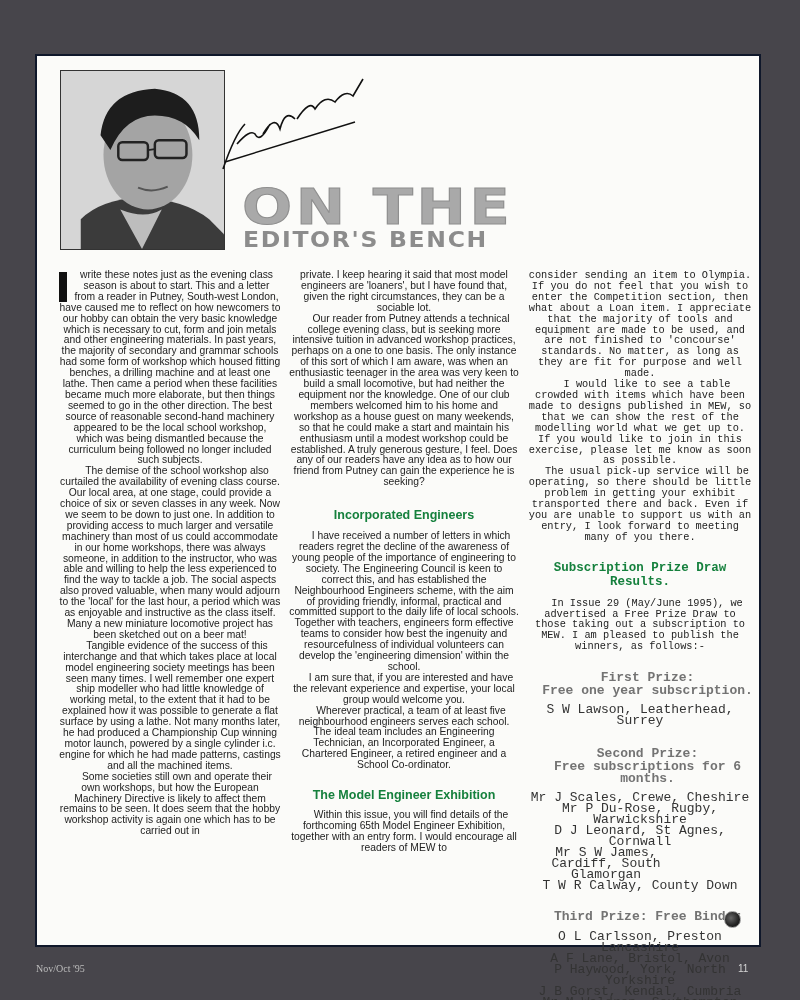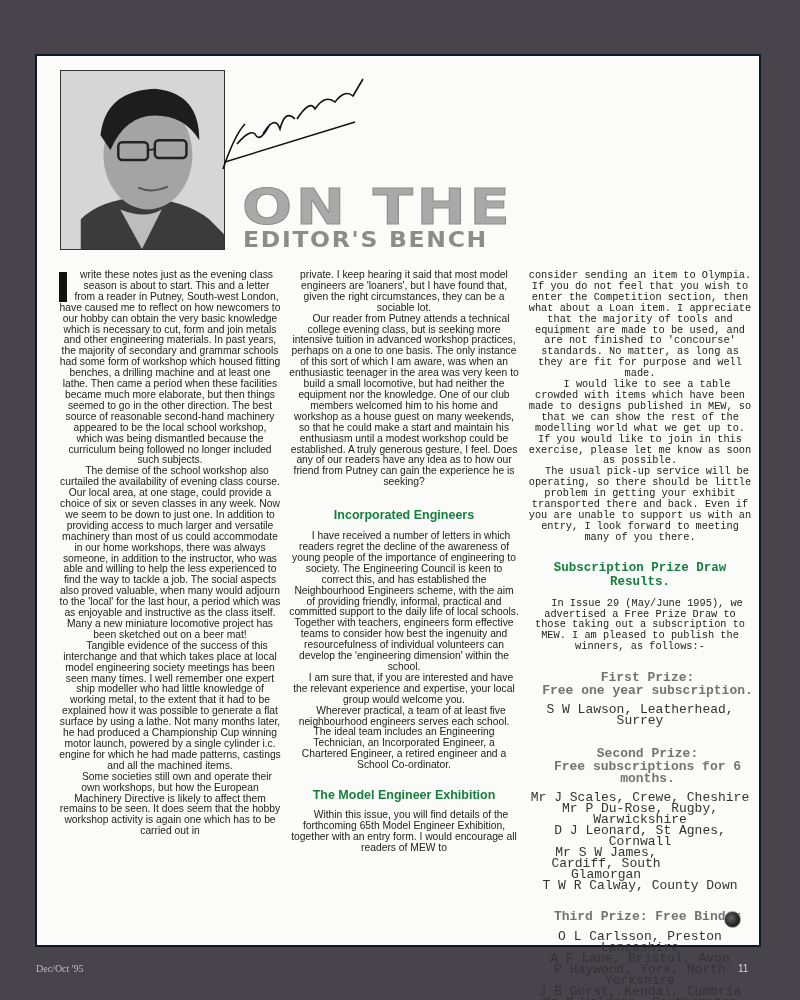--- a/index.html
+++ b/index.html
@@ -198,14 +198,14 @@
         <div class="winner">Mr P Gill, St Austell, Cornwall</div>
         <div class="winner">Mr &amp; Mrs N Morgan, Suffolk</div>
         <div class="winner">F R Hudson, Lincolnshire</div>
       </div>
     </div>
   </div>
 
   <div class="end-mark"></div>
 </div>
 
-<div class="footer-left">Dec/Oct '95</div>
+<div class="footer-left">Nov/Oct '95</div>
 <div class="footer-right">11</div>
 
 </body></html>

